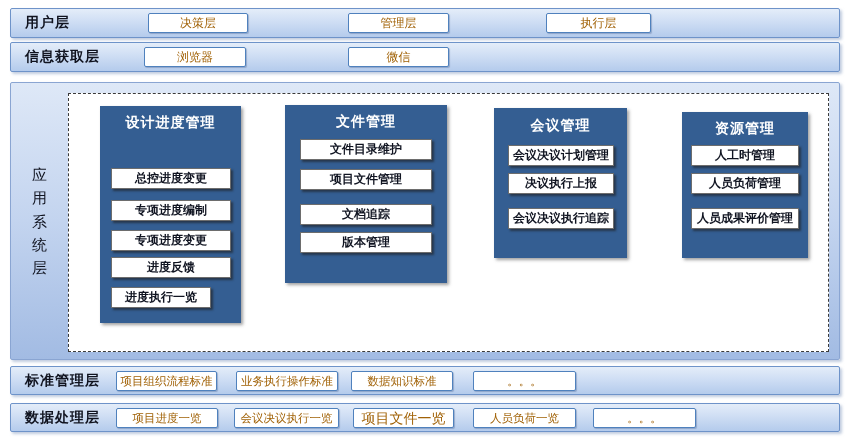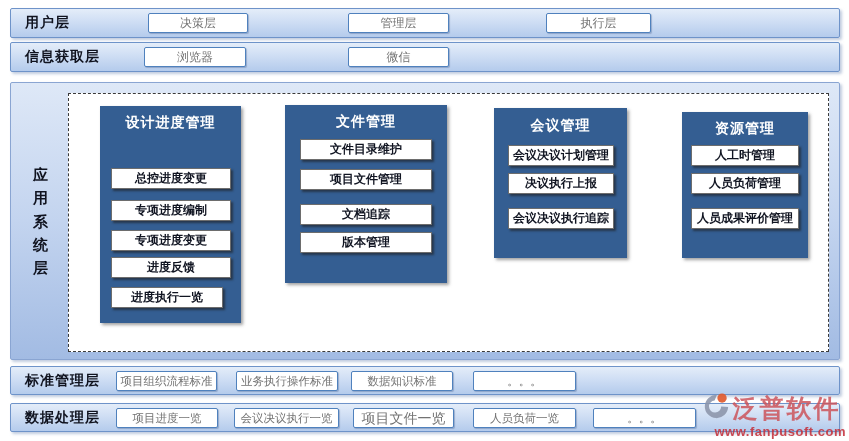--- a/index.html
+++ b/index.html
@@ -17,35 +17,35 @@
     box-shadow: 2px 2px 3px rgba(140,160,195,0.55);
   }
   .band-label {
     position: absolute; left: 14px; top: 50%; transform: translateY(-50%);
     font-size: 14px; font-weight: bold; color: #10131f; letter-spacing: 1px;
     white-space: nowrap;
   }
   .wbtn {
     position: absolute; height: 20px; background: #ffffff;
     border: 1px solid #4f81bd; border-radius: 2px;
-    font-size: 12px; color: #737373; text-align: center; line-height: 18px;
+    font-size: 12px; color: #a16207; text-align: center; line-height: 18px;
     box-shadow: 1px 1px 1px rgba(90,115,160,0.45);
     white-space: nowrap; overflow: hidden;
   }
   
   .app-box {
     position: absolute; left: 10px; top: 82px; width: 830px; height: 278px;
     background: linear-gradient(180deg, #dee8f7 0%, #c3d4ef 50%, #a2bbe3 100%);
     border: 1px solid #8aa5d2; border-radius: 2px;
     box-shadow: 2px 2px 3px rgba(140,160,195,0.55);
   }
   .app-label {
     position: absolute; left: 21px; top: 50%; transform: translateY(-50%);
-    width: 17px; font-size: 15px; font-weight: bold; color: #10131f;
-    line-height: 1.55; word-break: break-all; text-align: center;
+    width: 17px; font-size: 15px; font-weight: normal; color: #10131f;
+    line-height: 1.55; word-break: break-all; 
   }
   .dashed-box {
     position: absolute; left: 68px; top: 93px; width: 761px; height: 259px;
     background: #ffffff; border: 1px dashed #3a3a3a;
   }
   
   .col {
     position: absolute; background: #345e92;
     box-shadow: 2px 2px 3px rgba(70,70,70,0.5);
   }
@@ -100,21 +100,21 @@
     <div class="app-label">应用系统层</div>
   </div>
   <div class="dashed-box"></div>
 
   <div class="col" style="left:100px; top:106px; width:141px; height:217px;">
     <div class="col-title" style="top:8px;">设计进度管理</div>
     <div class="cbtn" style="left:11px; top:62px;  width:120px;">总控进度变更</div>
     <div class="cbtn" style="left:11px; top:94px;  width:120px;">专项进度编制</div>
     <div class="cbtn" style="left:11px; top:124px; width:120px;">专项进度变更</div>
     <div class="cbtn" style="left:11px; top:151px; width:120px;">进度反馈</div>
-    <div class="cbtn" style="left:11px; top:181px; width:112px;">进度执行一览</div>
+    <div class="cbtn" style="left:11px; top:181px; width:100px;">进度执行一览</div>
   </div>
 
   <div class="col" style="left:285px; top:105px; width:162px; height:178px;">
     <div class="col-title" style="top:8px;">文件管理</div>
     <div class="cbtn" style="left:15px; top:34px;  width:132px;">文件目录维护</div>
     <div class="cbtn" style="left:15px; top:64px;  width:132px;">项目文件管理</div>
     <div class="cbtn" style="left:15px; top:99px;  width:132px;">文档追踪</div>
     <div class="cbtn" style="left:15px; top:127px; width:132px;">版本管理</div>
   </div>
 
@@ -142,26 +142,14 @@
 
   <div class="band" style="top:403px; height:29px;">
     <div class="band-label">数据处理层</div>
     <div class="wbtn" style="left:105px; top:4px; width:102px; font-size:11.5px;">项目进度一览</div>
     <div class="wbtn" style="left:223px; top:4px; width:105px; font-size:11.5px;">会议决议执行一览</div>
     <div class="wbtn" style="left:342px; top:4px; width:101px; font-size:14px;">项目文件一览</div>
     <div class="wbtn" style="left:462px; top:4px; width:103px; font-size:11.5px;">人员负荷一览</div>
     <div class="wbtn" style="left:582px; top:4px; width:103px; font-size:11.5px;">。。。</div>
   </div>
 
-  <div class="watermark">
-    <div class="wm-row">
-      <span class="wm-logo">
-        <svg width="28" height="28" viewBox="0 0 30 30">
-          <path d="M16 3 A 12.5 12.5 0 1 0 28 16 L 20.5 15.5 A 6.5 6.5 0 1 1 13.5 9 Z" fill="#8b94aa" opacity="0.88"></path>
-          <circle cx="21.5" cy="6.5" r="5" fill="#df5a2e" opacity="0.92"></circle>
-        </svg>
-      </span>
-      <span class="wm-brand">泛普软件</span>
-    </div>
-    <div class="wm-url">www.fanpusoft.com</div>
-  </div>
 
 </div>
 
 </body></html>

